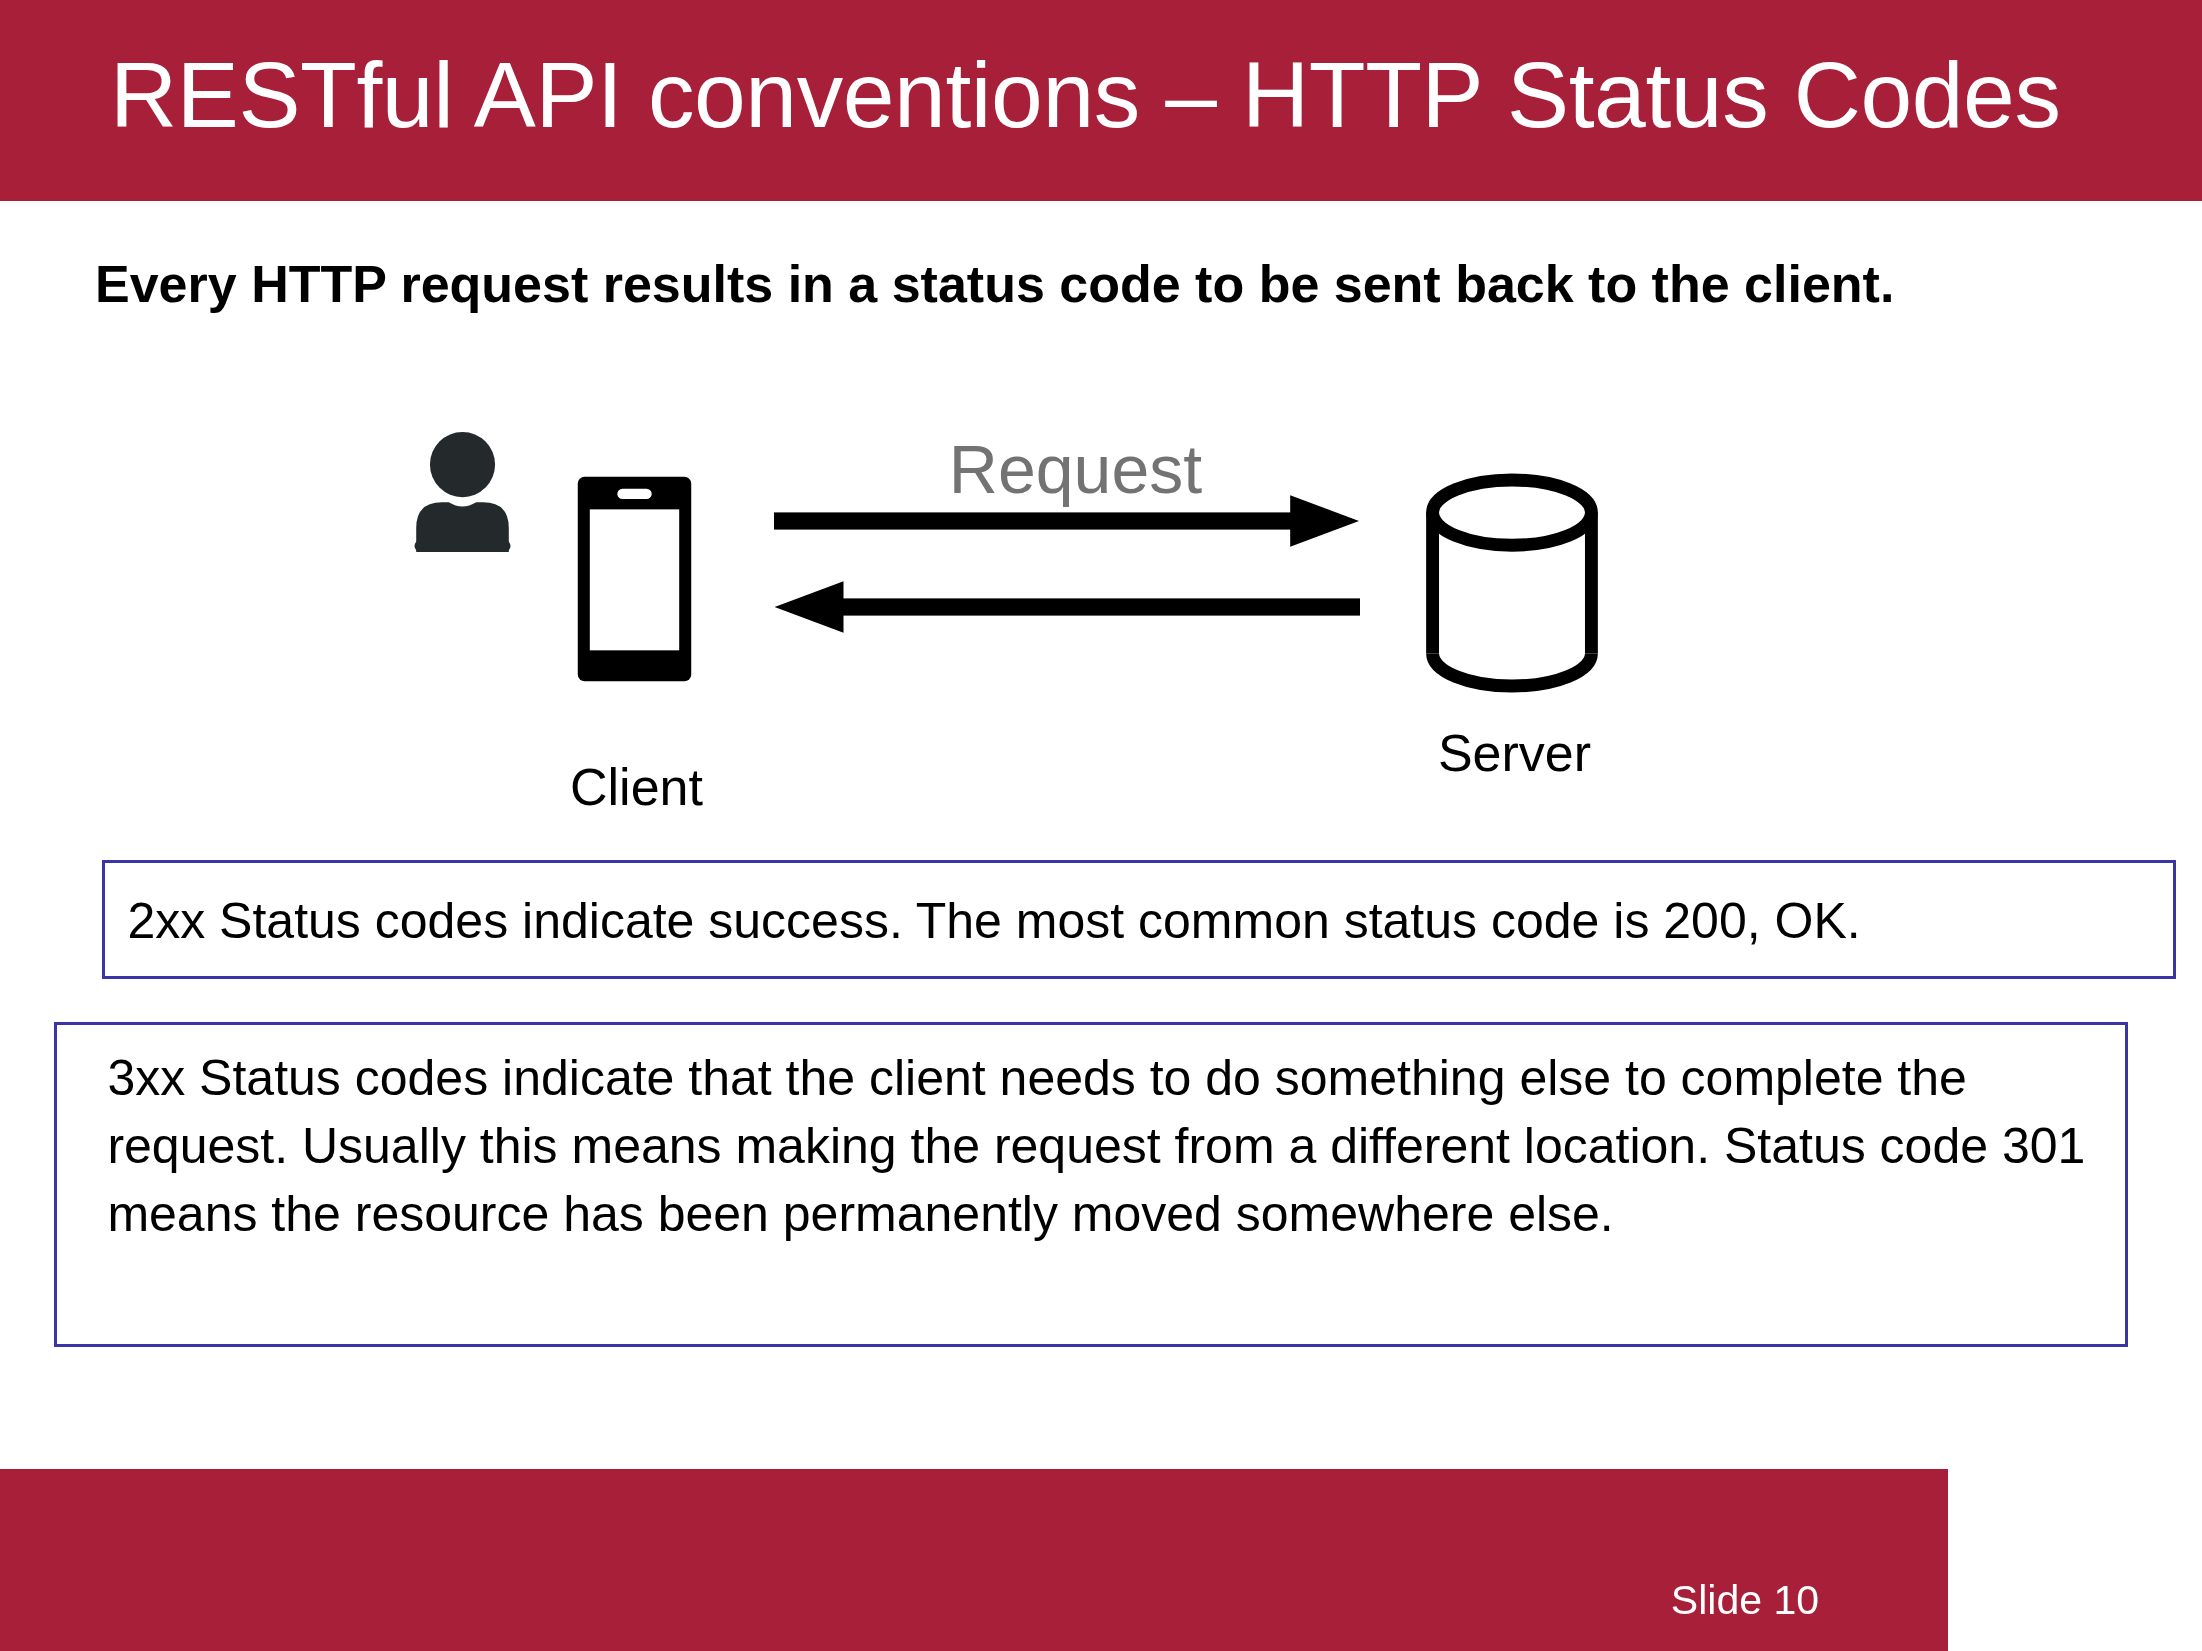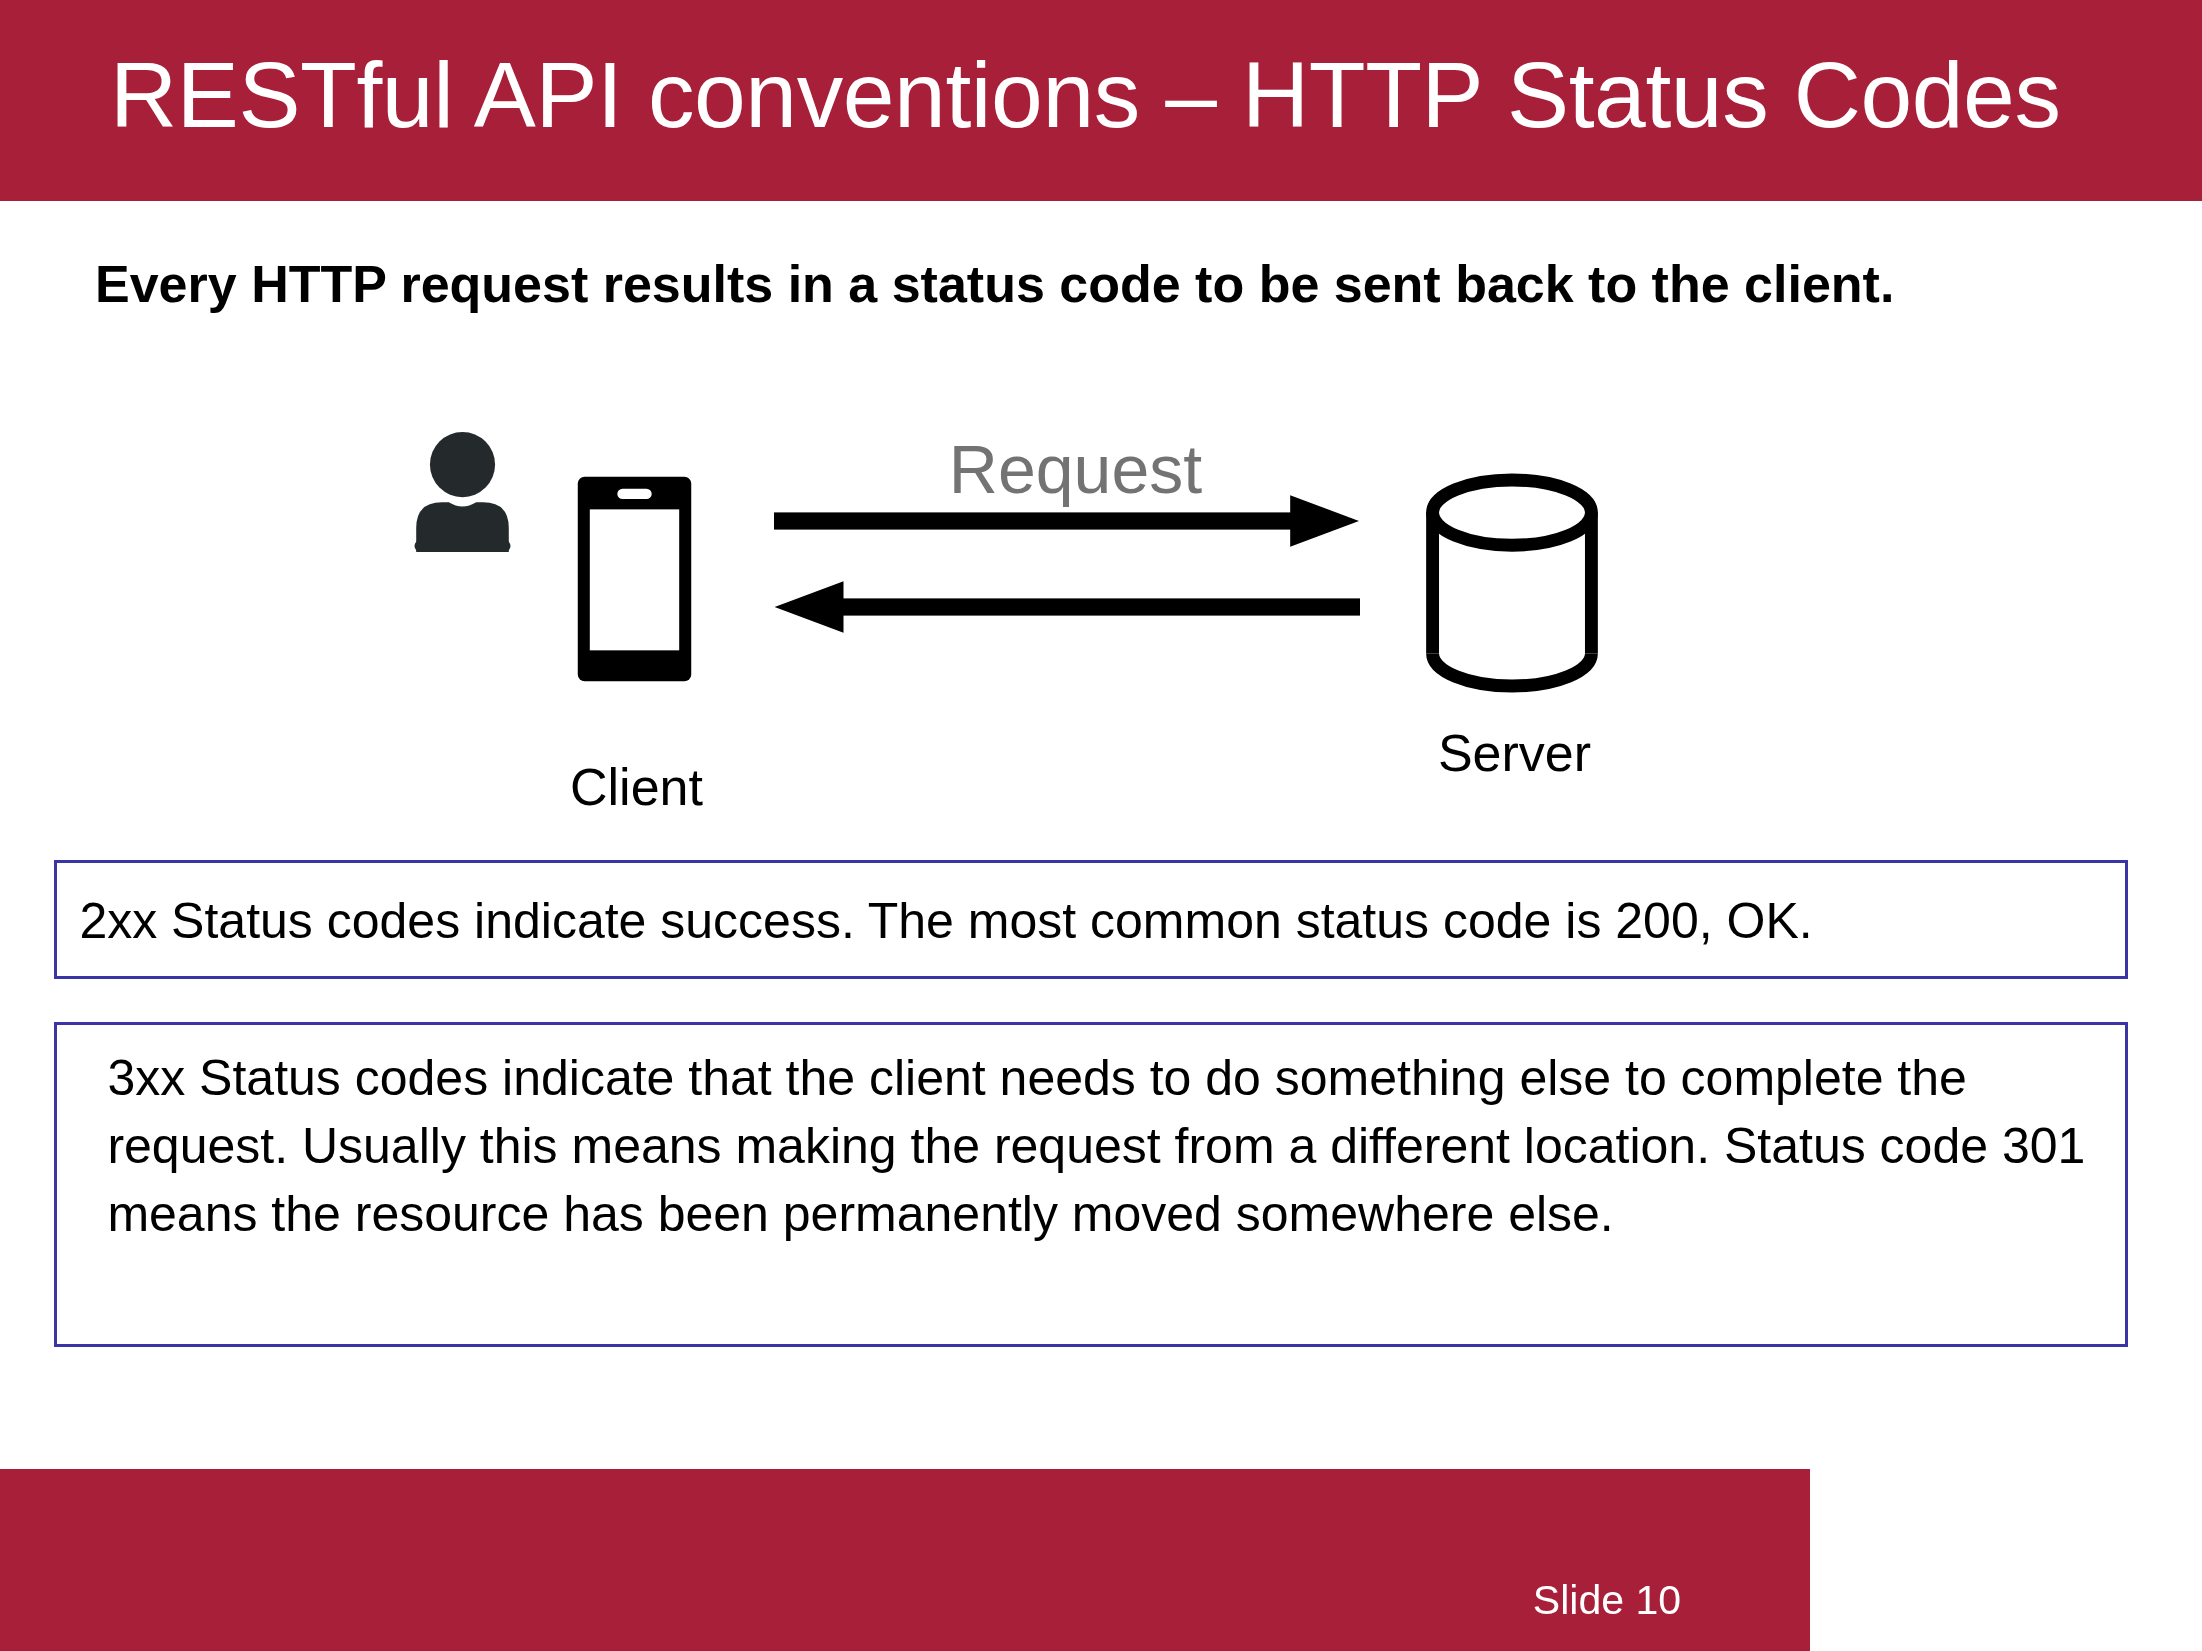--- a/index.html
+++ b/index.html
@@ -144,20 +144,21 @@
     position: absolute;
     left: 54px;
     width: 2074px;
     border: 3.4px solid #3a34a4;
     background: #ffffff;
     box-sizing: border-box;
   }
   #callout-2xx {
     top: 860px;
     height: 119px;
+    margin-left: 48px;
   }
   #callout-3xx {
     top: 1022px;
     height: 325px;
   }
   .callout-text {
     position: absolute;
     left: 22.4px;
     right: 22.4px;
     top: 24px;
@@ -168,21 +169,21 @@
   #callout-3xx .callout-text {
     top: 19px;
     margin-left: 28px;
   }
 
   
   #footer-band {
     position: absolute;
     left: 0;
     top: 1469px;
-    width: 1810px;
+    width: 1948px;
     height: 183px;
     background: #a81f39;
   }
   #slide-number {
     position: absolute;
     right: 129px;
     top: 108px;
     color: #ffffff;
     font-size: 41px;
     white-space: nowrap;

